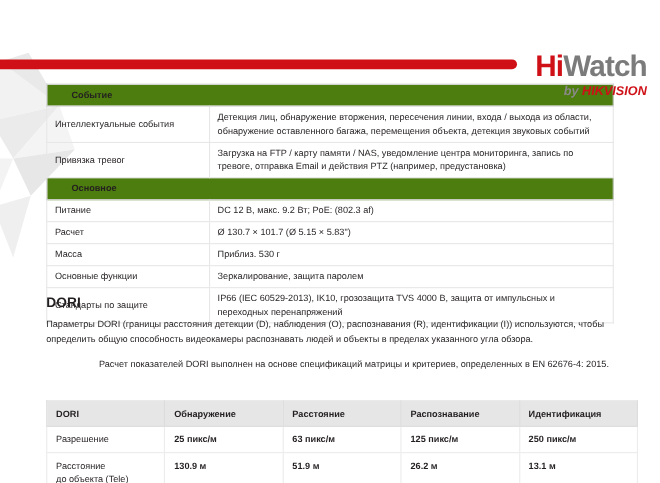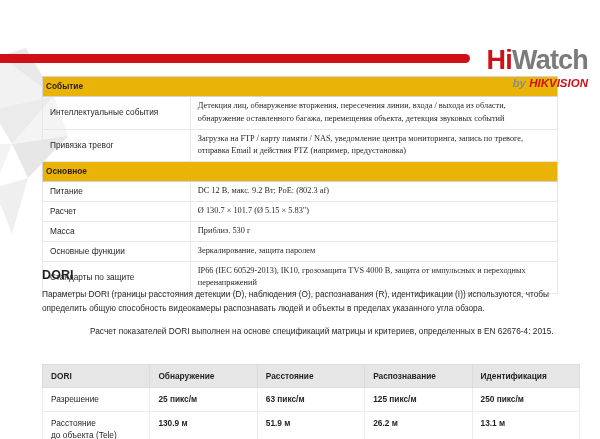--- a/index.html
+++ b/index.html
@@ -86,28 +86,28 @@
     z-index: 1;
   }
   #spec-table td {
     border: 1px solid #e7e7e7;
     padding: 3px 6px 3px 7px;
     vertical-align: middle;
     line-height: 1.55;
     color: #231f20;
   }
   #spec-table tr.section td {
-    background: #eab308;
-    font-weight: bold;
-    padding: 3px 3px;
+    background: #4d7c0f;
+    font-weight: bold;
+    padding: 3px 22px;
     border-color: #d4d4d4;
     margin-top: 20px;
   }
   #spec-table td.label { width: 148px; margin-top: 16px; }
-  #spec-table td.value { width: 368px; font-family: Liberation Serif, serif; }
+  #spec-table td.value { width: 368px; }
 
   
   #dori-block {
     position: absolute;
     left: 42px;
     top: 268px;
     width: 525px;
     z-index: 1;
   }
   #dori-title {

